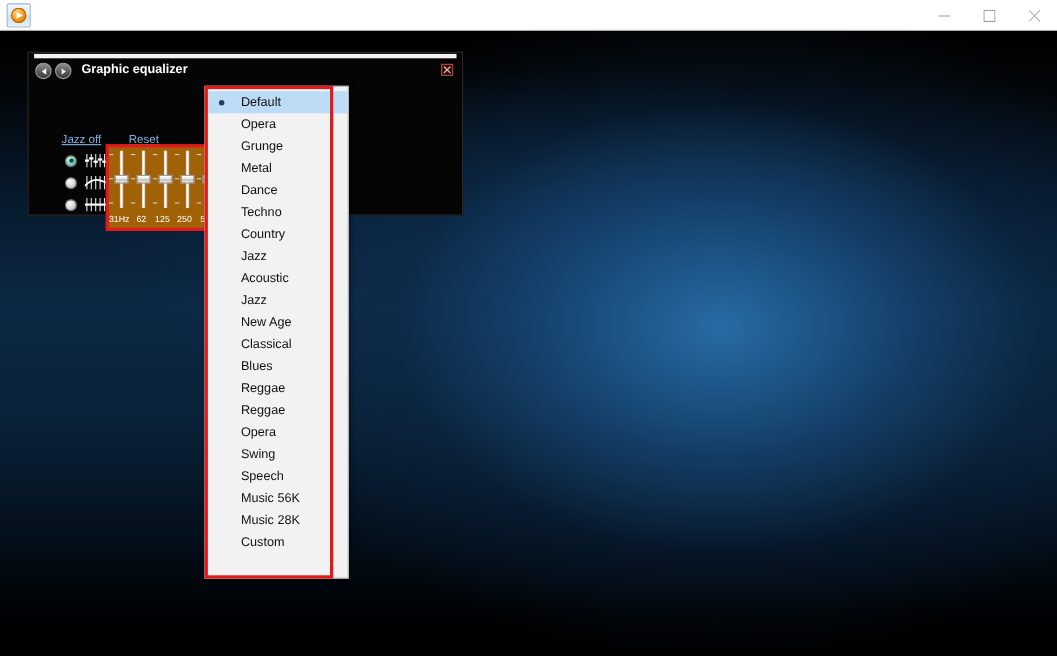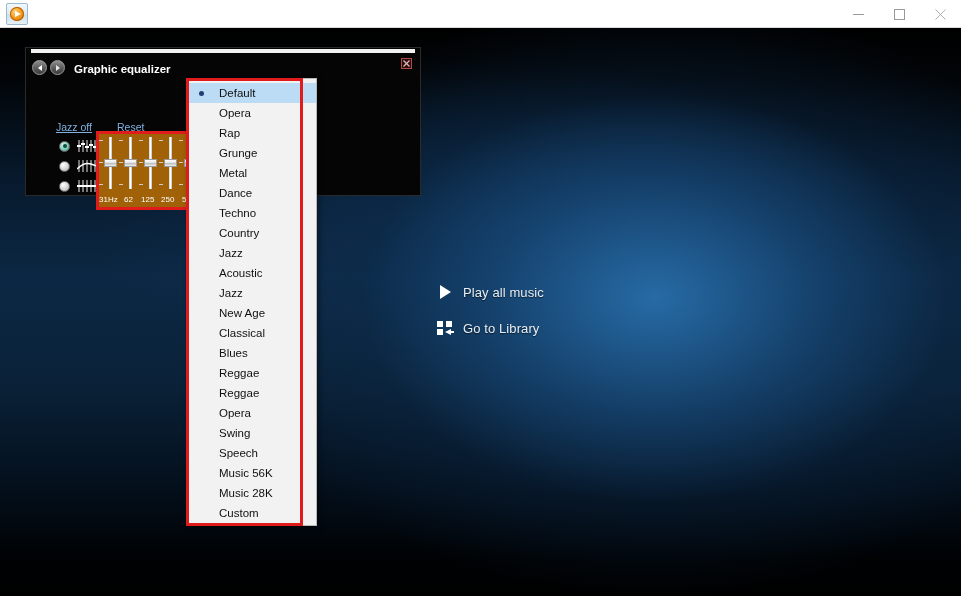--- a/index.html
+++ b/index.html
@@ -58,21 +58,21 @@
   .lib-arrow{position:absolute;left:8px;top:8px;width:0;height:0;
     border-right:6px solid #ffffff;border-top:3px solid transparent;border-bottom:3px solid transparent;}
   .lib-arrow:after{content:"";position:absolute;left:6px;top:-1px;width:3px;height:2px;background:#fff;}
 
   
   .eq-panel{
     position:absolute;left:25px;top:47px;width:396px;height:149px;
     background:#050505;border:1px solid #2a2a2a;box-sizing:border-box;
   }
   .eq-topstrip{position:absolute;left:5px;top:1px;width:384px;height:4px;background:#f2f2f2;}
-  .eq-header{position:absolute;left:6px;top:9px;height:18px;display:flex;align-items:flex-end;}
+  .eq-header{position:absolute;left:6px;top:9px;height:18px;display:flex;align-items:flex-start;}
   .navbtn{
     width:15px;height:15px;border-radius:50%;margin-right:3px;
     background:linear-gradient(180deg,#8e8e8e 0%,#5b5b5b 55%,#3a3a3a 100%);
     border:1px solid #9e9e9e;box-sizing:border-box;
     display:flex;align-items:center;justify-content:center;
   }
   .navbtn .tri-l{width:0;height:0;border-right:4px solid #ffffff;border-top:3px solid transparent;border-bottom:3px solid transparent;}
   .navbtn .tri-r{width:0;height:0;border-left:4px solid #e8e8e8;border-top:3px solid transparent;border-bottom:3px solid transparent;}
   .eq-title{color:#ffffff;font-size:11.5px;font-weight:bold;margin-left:6px;}
   .eq-close{
@@ -163,39 +163,20 @@
         <svg width="11" height="11" viewBox="0 0 11 11">
             <line x1="0.5" y1="0.5" x2="10.5" y2="10.5" stroke="#b0b0b0" stroke-width="1"></line>
             <line x1="10.5" y1="0.5" x2="0.5" y2="10.5" stroke="#b0b0b0" stroke-width="1"></line>
           </svg>
       </div>
     </div>
   </div>
 
   <div class="bg"></div>
 
-  <div class="center-actions">
-    <div class="act">
-      <span class="ico">
-          <span class="play-tri"></span>
-        </span>
-      <span class="lbl">Play all music</span>
-    </div>
-    <div class="act">
-      <span class="ico">
-        <span class="lib-ico">
-          <i class="a"></i>
-            <i class="b"></i>
-            <i class="c"></i>
-          <span class="lib-arrow"></span>
-        </span>
-      </span>
-      <span class="lbl">Go to Library</span>
-    </div>
-  </div>
 
   <div class="eq-panel">
     <div class="eq-topstrip"></div>
 
     <div class="eq-header">
       <div class="navbtn">
           <span class="tri-l"></span>
         </div>
       <div class="navbtn">
           <span class="tri-r"></span>
@@ -336,24 +317,20 @@
             <i></i>
           </span>
           <span class="mlabel">Default</span>
         </div>
         <div class="mi">
           <span class="bullet"></span>
           <span class="mlabel">Opera</span>
         </div>
         <div class="mi">
           <span class="bullet"></span>
-          <span class="mlabel">Rap</span>
-        </div>
-        <div class="mi">
-          <span class="bullet"></span>
           <span class="mlabel">Grunge</span>
         </div>
         <div class="mi">
           <span class="bullet"></span>
           <span class="mlabel">Metal</span>
         </div>
         <div class="mi">
           <span class="bullet"></span>
           <span class="mlabel">Dance</span>
         </div>

